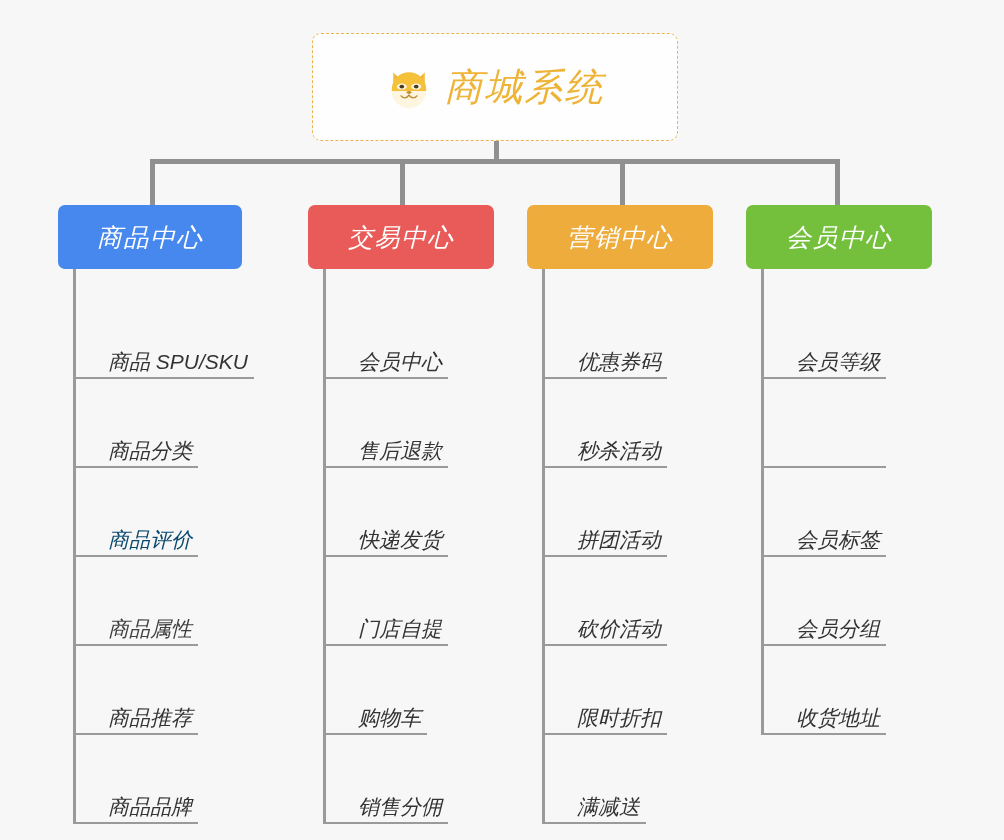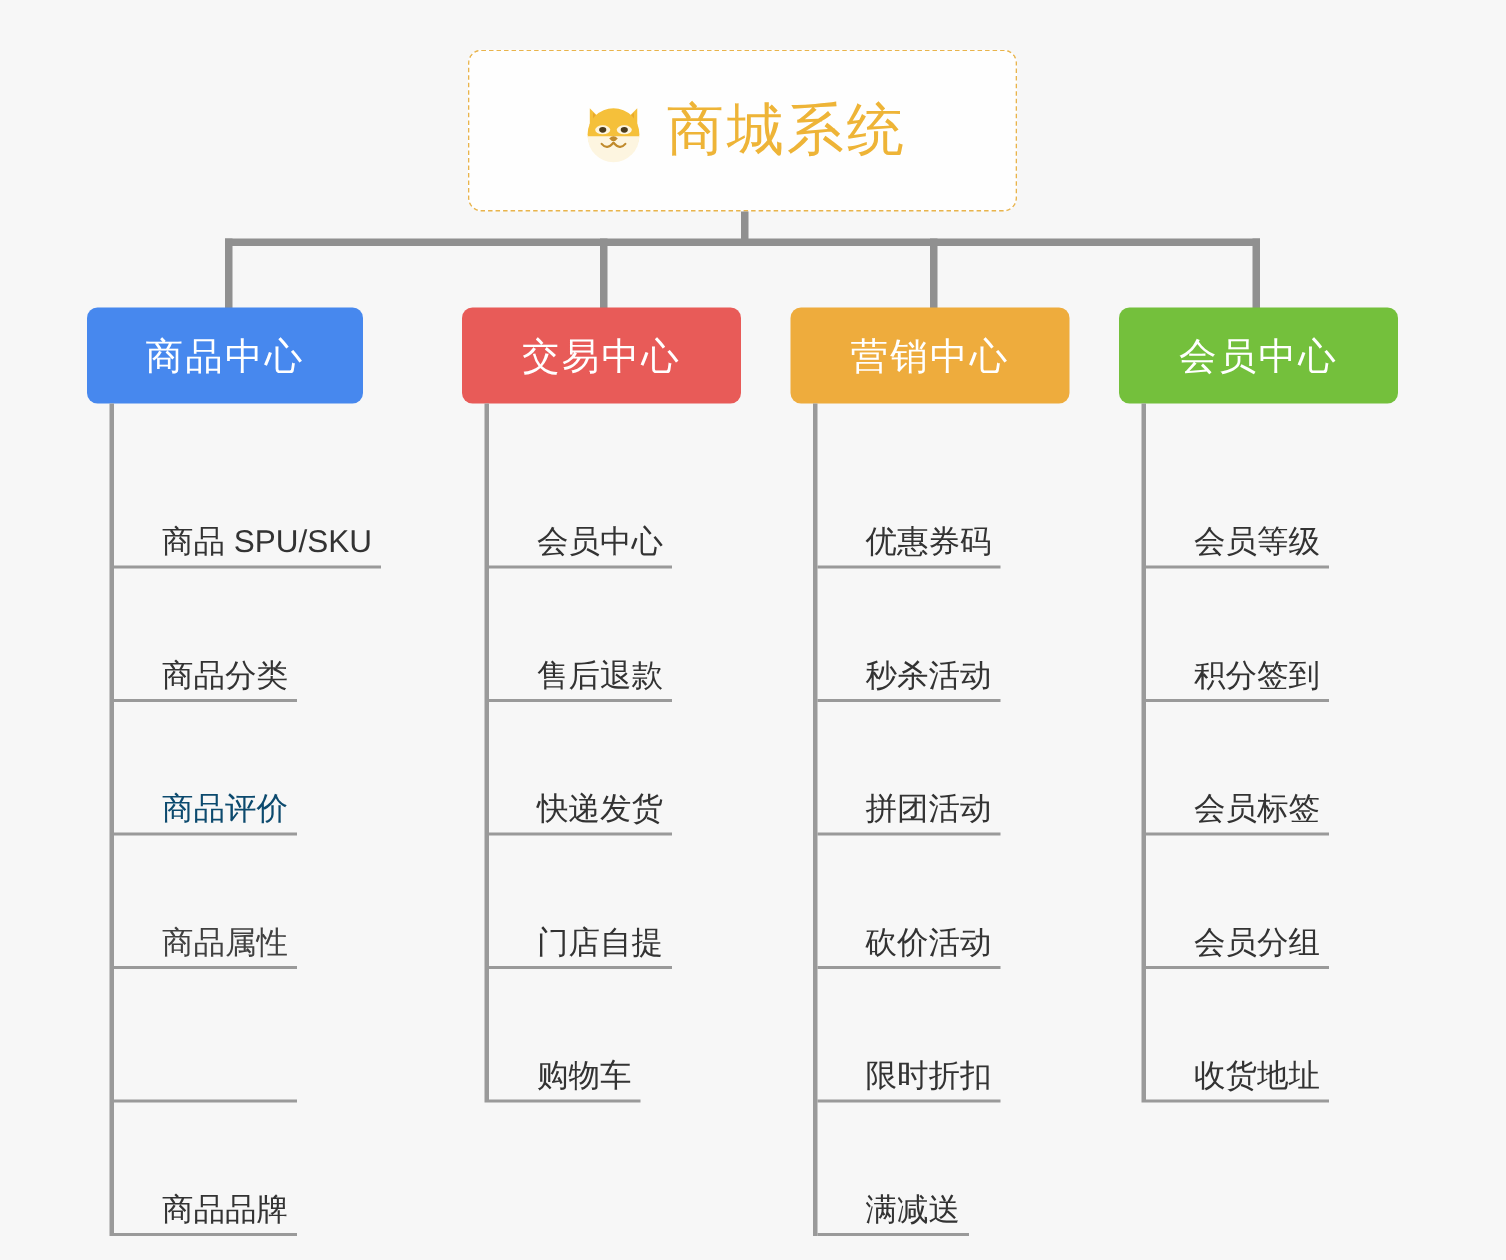--- a/index.html
+++ b/index.html
@@ -12,20 +12,21 @@
     background: #f7f7f7;
     font-family: "Liberation Sans", "DejaVu Sans", sans-serif;
     overflow: hidden;
     position: relative;
   }
 
   #canvas {
     position: relative;
     width: 1004px;
     height: 840px;
+    font-style: italic;
   }
 
   
   .root-node {
     position: absolute;
     left: 312px;
     top: 33px;
     width: 366px;
     height: 108px;
     box-sizing: border-box;
@@ -189,20 +190,21 @@
       <div class="leaf-item">
         <span class="leaf-underline" style="background: rgb(154, 154, 154); width: 122px;"></span>
         <span class="leaf-label" style="color: #0c4a6e;">商品评价</span>
       </div>
       <div class="leaf-item">
         <span class="leaf-underline" style="background: rgb(154, 154, 154); width: 122px;"></span>
         <span class="leaf-label" style="color: #404040;">商品属性</span>
       </div>
       <div class="leaf-item">
         <span class="leaf-underline" style="background: rgb(154, 154, 154); width: 122px;"></span>
+        <span class="leaf-label" style="color: rgb(51, 51, 51);">商品推荐</span>
       </div>
       <div class="leaf-item">
         <span class="leaf-underline" style="background: rgb(154, 154, 154); width: 122px;"></span>
         <span class="leaf-label" style="color: rgb(51, 51, 51);">商品品牌</span>
       </div>
     </div>
   </div>
 
   <div class="column col-2">
     <div class="cat-header" style="background: rgb(232, 91, 88);">
@@ -222,20 +224,24 @@
         <span class="leaf-label" style="color: rgb(51, 51, 51);">快递发货</span>
       </div>
       <div class="leaf-item">
         <span class="leaf-underline" style="background: rgb(154, 154, 154); width: 122px;"></span>
         <span class="leaf-label" style="color: rgb(51, 51, 51);">门店自提</span>
       </div>
       <div class="leaf-item">
         <span class="leaf-underline" style="background: rgb(154, 154, 154); width: 101px;"></span>
         <span class="leaf-label" style="color: rgb(51, 51, 51);">购物车</span>
       </div>
+      <div class="leaf-item">
+        <span class="leaf-underline" style="background: rgb(154, 154, 154); width: 122px;"></span>
+        <span class="leaf-label" style="color: rgb(51, 51, 51);">销售分佣</span>
+      </div>
     </div>
   </div>
 
   <div class="column col-3">
     <div class="cat-header" style="background: rgb(238, 172, 61);">
       <span>营销中心</span>
     </div>
     <div class="leaf-list" style="border-left-color: rgb(154, 154, 154);">
       <div class="leaf-item">
         <span class="leaf-underline" style="background: rgb(154, 154, 154); width: 122px;"></span>
@@ -268,21 +274,20 @@
     <div class="cat-header" style="background: rgb(116, 192, 60);">
       <span>会员中心</span>
     </div>
     <div class="leaf-list" style="border-left-color: rgb(154, 154, 154);">
       <div class="leaf-item">
         <span class="leaf-underline" style="background: rgb(154, 154, 154); width: 122px;"></span>
         <span class="leaf-label" style="color: rgb(51, 51, 51);">会员等级</span>
       </div>
       <div class="leaf-item">
         <span class="leaf-underline" style="background: rgb(154, 154, 154); width: 122px;"></span>
-        <span class="leaf-label" style="color: rgb(51, 51, 51);">积分签到</span>
       </div>
       <div class="leaf-item">
         <span class="leaf-underline" style="background: rgb(154, 154, 154); width: 122px;"></span>
         <span class="leaf-label" style="color: rgb(51, 51, 51);">会员标签</span>
       </div>
       <div class="leaf-item">
         <span class="leaf-underline" style="background: rgb(154, 154, 154); width: 122px;"></span>
         <span class="leaf-label" style="color: rgb(51, 51, 51);">会员分组</span>
       </div>
       <div class="leaf-item">

